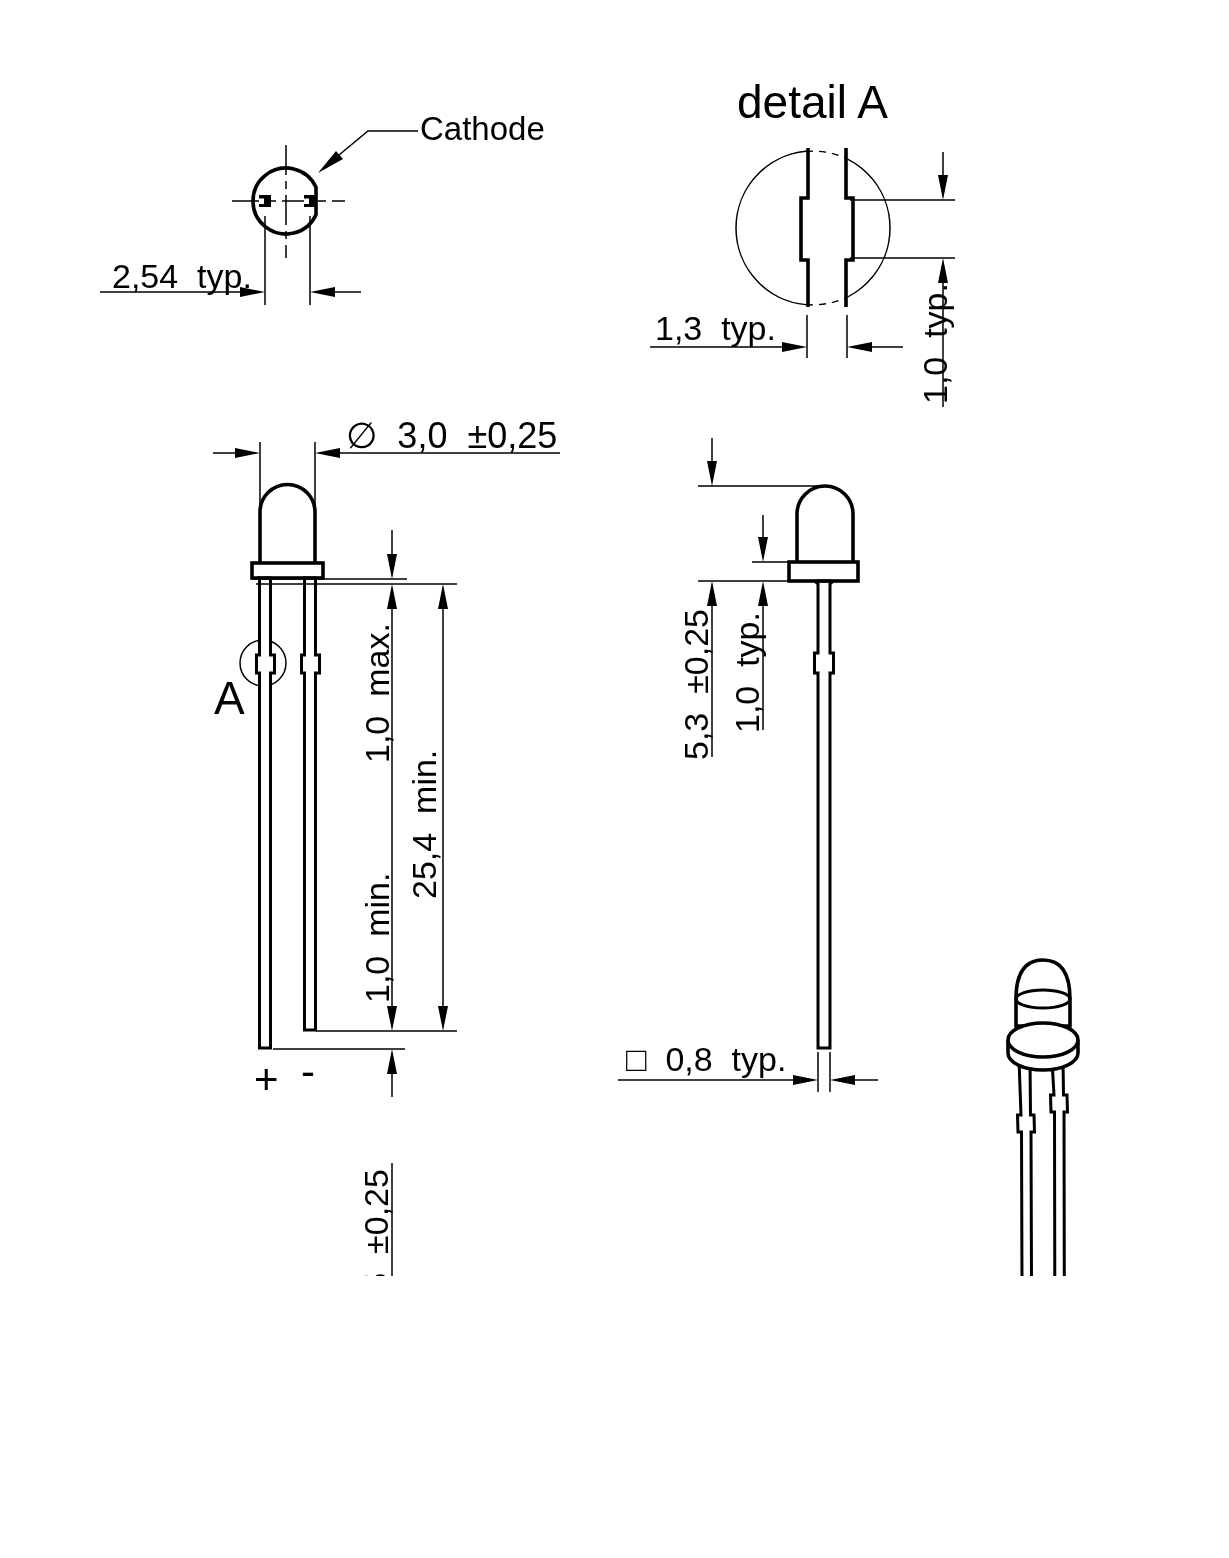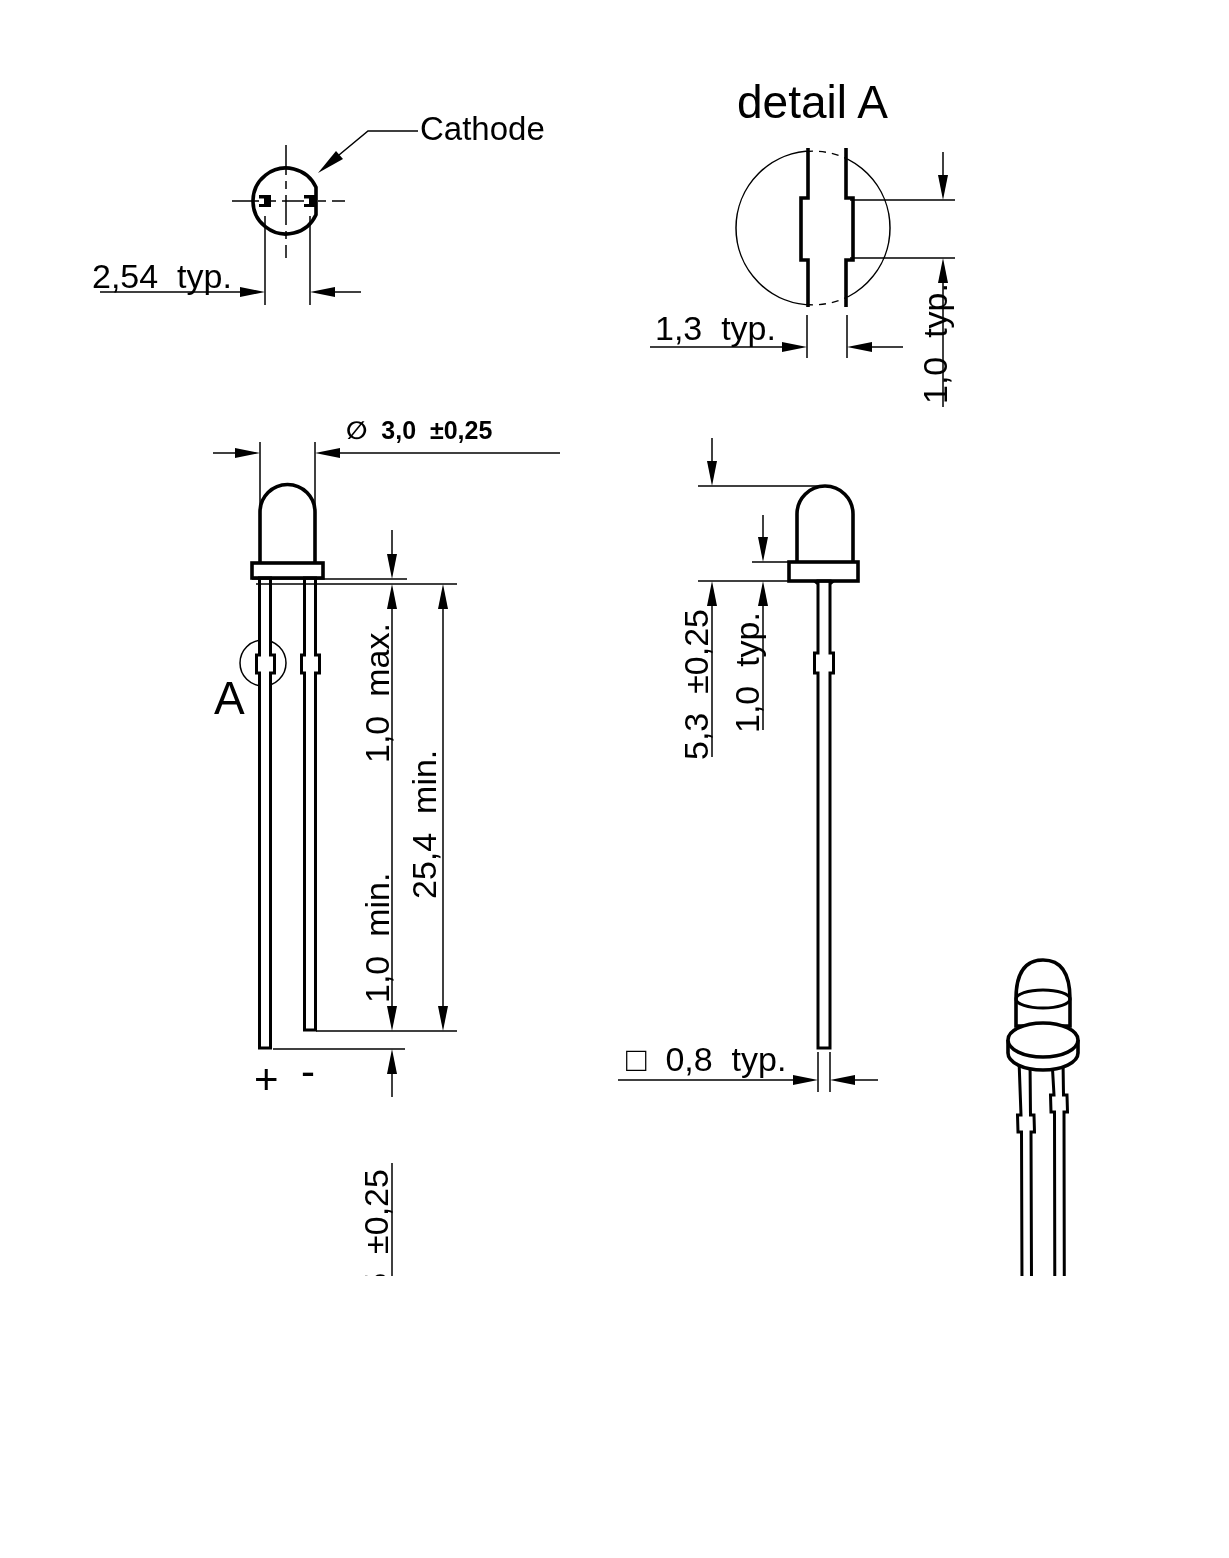--- a/index.html
+++ b/index.html
@@ -9,21 +9,21 @@
   .ol   {stroke:#000;stroke-width:3.6;fill:none;stroke-linecap:butt;}
   .olf  {stroke:#000;stroke-width:3;fill:#fff;}
   .thin {stroke:#000;stroke-width:1.5;fill:none;}
   .th2  {stroke:#000;stroke-width:2.2;fill:none;}
   .cl   {stroke:#000;stroke-width:1.5;fill:none;stroke-dasharray:30 6 8 6;}
   .dsh  {stroke:#000;stroke-width:1.3;fill:none;stroke-dasharray:7 6;}
   .arr  {fill:#000;stroke:none;}
   .wfill{fill:#fff;stroke:none;}
   .lbl  {position:absolute;font-size:34px;line-height:1.06;white-space:pre;color:#000;}
   .big  {font-size:46px;}
-  .mid  {font-size:25px;font-weight:bold;}
+  .mid  {font-size:36px;}
   .pm   {font-size:42px;}
   .vlbl {transform:rotate(-90deg);transform-origin:0 0;}
 </style>
 </head>
 <body>
 
 <div id="page">
 
   <svg width="1229" height="1558" viewBox="0 0 1229 1558">
 
@@ -148,21 +148,21 @@
       <path class="olf" d="M1019,1060 L1030,1060 L1030.5,1115 L1034,1115 L1034.5,1132 L1031,1132 L1032,1428 L1026.5,1440 L1022.5,1440 L1021.5,1132 L1018,1132 L1017.5,1115 L1021,1115 Z"></path>
       <path class="olf" d="M1052,1060 L1063,1060 L1063.5,1095 L1067,1095 L1067.5,1112 L1064,1112 L1064.5,1394 L1059,1406 L1055,1406 L1054.5,1112 L1051,1112 L1050.5,1095 L1054,1095 Z"></path>
       <path class="olf" style="stroke-width:3.6" d="M1016,1026 L1016,999 C1016,972 1026,960 1043,960 C1060,960 1070,972 1070,999 L1070,1026 Z"></path>
       <ellipse class="ol" style="stroke-width:3" cx="1043" cy="999" rx="27" ry="9"></ellipse>
       <path class="olf" style="stroke-width:3.6" d="M1008,1040 L1008,1053 A35,17 0 0 0 1078,1053 L1078,1040"></path>
       <ellipse class="olf" style="stroke-width:3.6" cx="1043" cy="1040" rx="35" ry="17"></ellipse>
     </g>
   </svg>
 
   <div class="lbl" style="left:420px;top:112px;font-size:33px">Cathode</div>
-  <div class="lbl" style="left:92px;top:258px">2,54  typ.</div>
+  <div class="lbl" style="left:112px;top:258px">2,54  typ.</div>
 
   <div class="lbl big" style="left:737px;top:78px">detail A</div>
   <div class="lbl" style="left:655px;top:310px">1,3  typ.</div>
   <div class="lbl vlbl" style="left:917px;top:404px">1,0  typ.</div>
 
   <div class="lbl mid" style="left:346px;top:417px">∅  3,0  ±0,25</div>
   <div class="lbl big" style="left:214px;top:674px">A</div>
   <div class="lbl vlbl" style="left:359px;top:763px">1,0  max.</div>
   <div class="lbl vlbl" style="left:406px;top:899px">25,4  min.</div>
   <div class="lbl vlbl" style="left:359px;top:1003px">1,0  min.</div>

